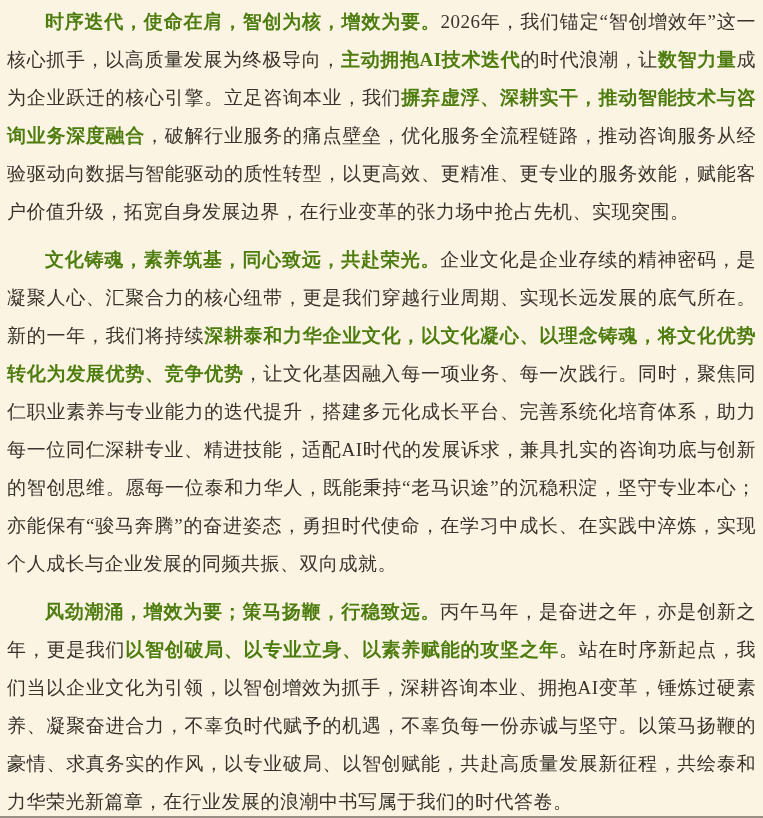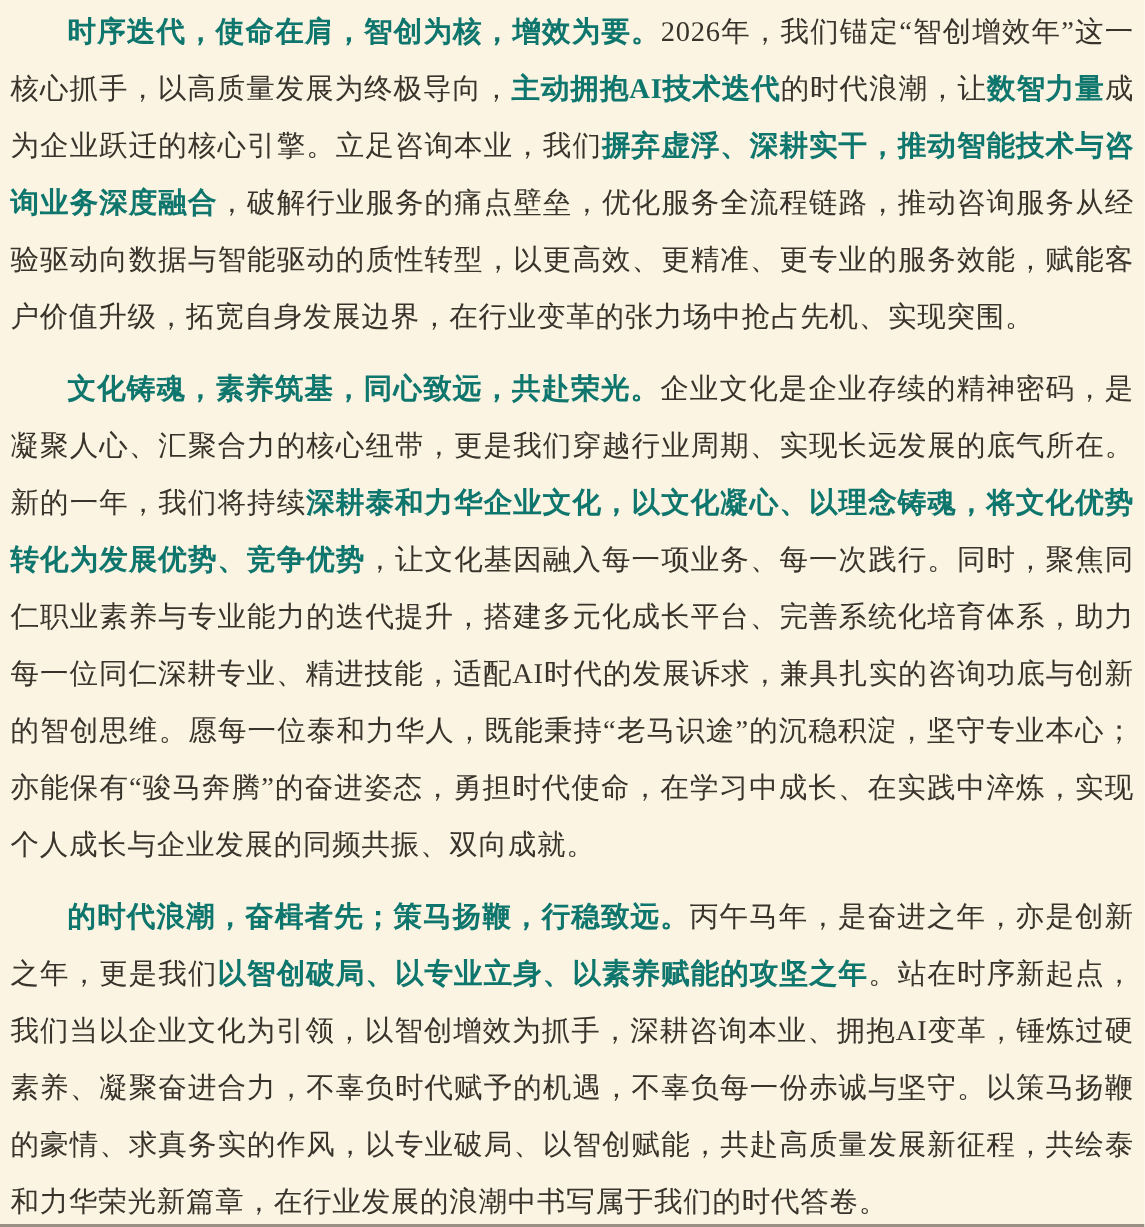--- a/index.html
+++ b/index.html
@@ -23,36 +23,36 @@
     text-align: justify;
     border-bottom: 2px solid #9a9184;
   }
   .para {
     margin: 0 0 10px 0;
     text-indent: 2em;
     word-break: break-all;
   }
   .run-bold {
     font-weight: bold;
-    color: #0f766e;
+    color: #4d7c0f;
   }
   .run-normal {
     font-weight: normal;
   }
 </style>
 </head>
 <body>
 
 <div class="page">
 
   <p class="para">
     <span class="run-bold">时序迭代，使命在肩，智创为核，增效为要。</span><span class="run-normal">2026年，我们锚定“智创增效年”这一核心抓手，以高质量发展为终极导向，</span><span class="run-bold">主动拥抱AI技术迭代</span><span class="run-normal">的时代浪潮，让</span><span class="run-bold">数智力量</span><span class="run-normal">成为企业跃迁的核心引擎。立足咨询本业，我们</span><span class="run-bold">摒弃虚浮、深耕实干，推动智能技术与咨询业务深度融合</span><span class="run-normal">，破解行业服务的痛点壁垒，优化服务全流程链路，推动咨询服务从经验驱动向数据与智能驱动的质性转型，以更高效、更精准、更专业的服务效能，赋能客户价值升级，拓宽自身发展边界，在行业变革的张力场中抢占先机、实现突围。</span>
   </p>
 
   <p class="para">
     <span class="run-bold">文化铸魂，素养筑基，同心致远，共赴荣光。</span><span class="run-normal">企业文化是企业存续的精神密码，是凝聚人心、汇聚合力的核心纽带，更是我们穿越行业周期、实现长远发展的底气所在。新的一年，我们将持续</span><span class="run-bold">深耕泰和力华企业文化，以文化凝心、以理念铸魂，将文化优势转化为发展优势、竞争优势</span><span class="run-normal">，让文化基因融入每一项业务、每一次践行。同时，聚焦同仁职业素养与专业能力的迭代提升，搭建多元化成长平台、完善系统化培育体系，助力每一位同仁深耕专业、精进技能，适配AI时代的发展诉求，兼具扎实的咨询功底与创新的智创思维。愿每一位泰和力华人，既能秉持“老马识途”的沉稳积淀，坚守专业本心；亦能保有“骏马奔腾”的奋进姿态，勇担时代使命，在学习中成长、在实践中淬炼，实现个人成长与企业发展的同频共振、双向成就。</span>
   </p>
 
   <p class="para">
-    <span class="run-bold">的时代浪潮，奋楫者先；策马扬鞭，行稳致远。</span><span class="run-normal">丙午马年，是奋进之年，亦是创新之年，更是我们</span><span class="run-bold">以智创破局、以专业立身、以素养赋能的攻坚之年</span><span class="run-normal">。站在时序新起点，我们当以企业文化为引领，以智创增效为抓手，深耕咨询本业、拥抱AI变革，锤炼过硬素养、凝聚奋进合力，不辜负时代赋予的机遇，不辜负每一份赤诚与坚守。以策马扬鞭的豪情、求真务实的作风，以专业破局、以智创赋能，共赴高质量发展新征程，共绘泰和力华荣光新篇章，在行业发展的浪潮中书写属于我们的时代答卷。</span>
+    <span class="run-bold">风劲潮涌，增效为要；策马扬鞭，行稳致远。</span><span class="run-normal">丙午马年，是奋进之年，亦是创新之年，更是我们</span><span class="run-bold">以智创破局、以专业立身、以素养赋能的攻坚之年</span><span class="run-normal">。站在时序新起点，我们当以企业文化为引领，以智创增效为抓手，深耕咨询本业、拥抱AI变革，锤炼过硬素养、凝聚奋进合力，不辜负时代赋予的机遇，不辜负每一份赤诚与坚守。以策马扬鞭的豪情、求真务实的作风，以专业破局、以智创赋能，共赴高质量发展新征程，共绘泰和力华荣光新篇章，在行业发展的浪潮中书写属于我们的时代答卷。</span>
   </p>
 
 </div>
 
 </body></html>

